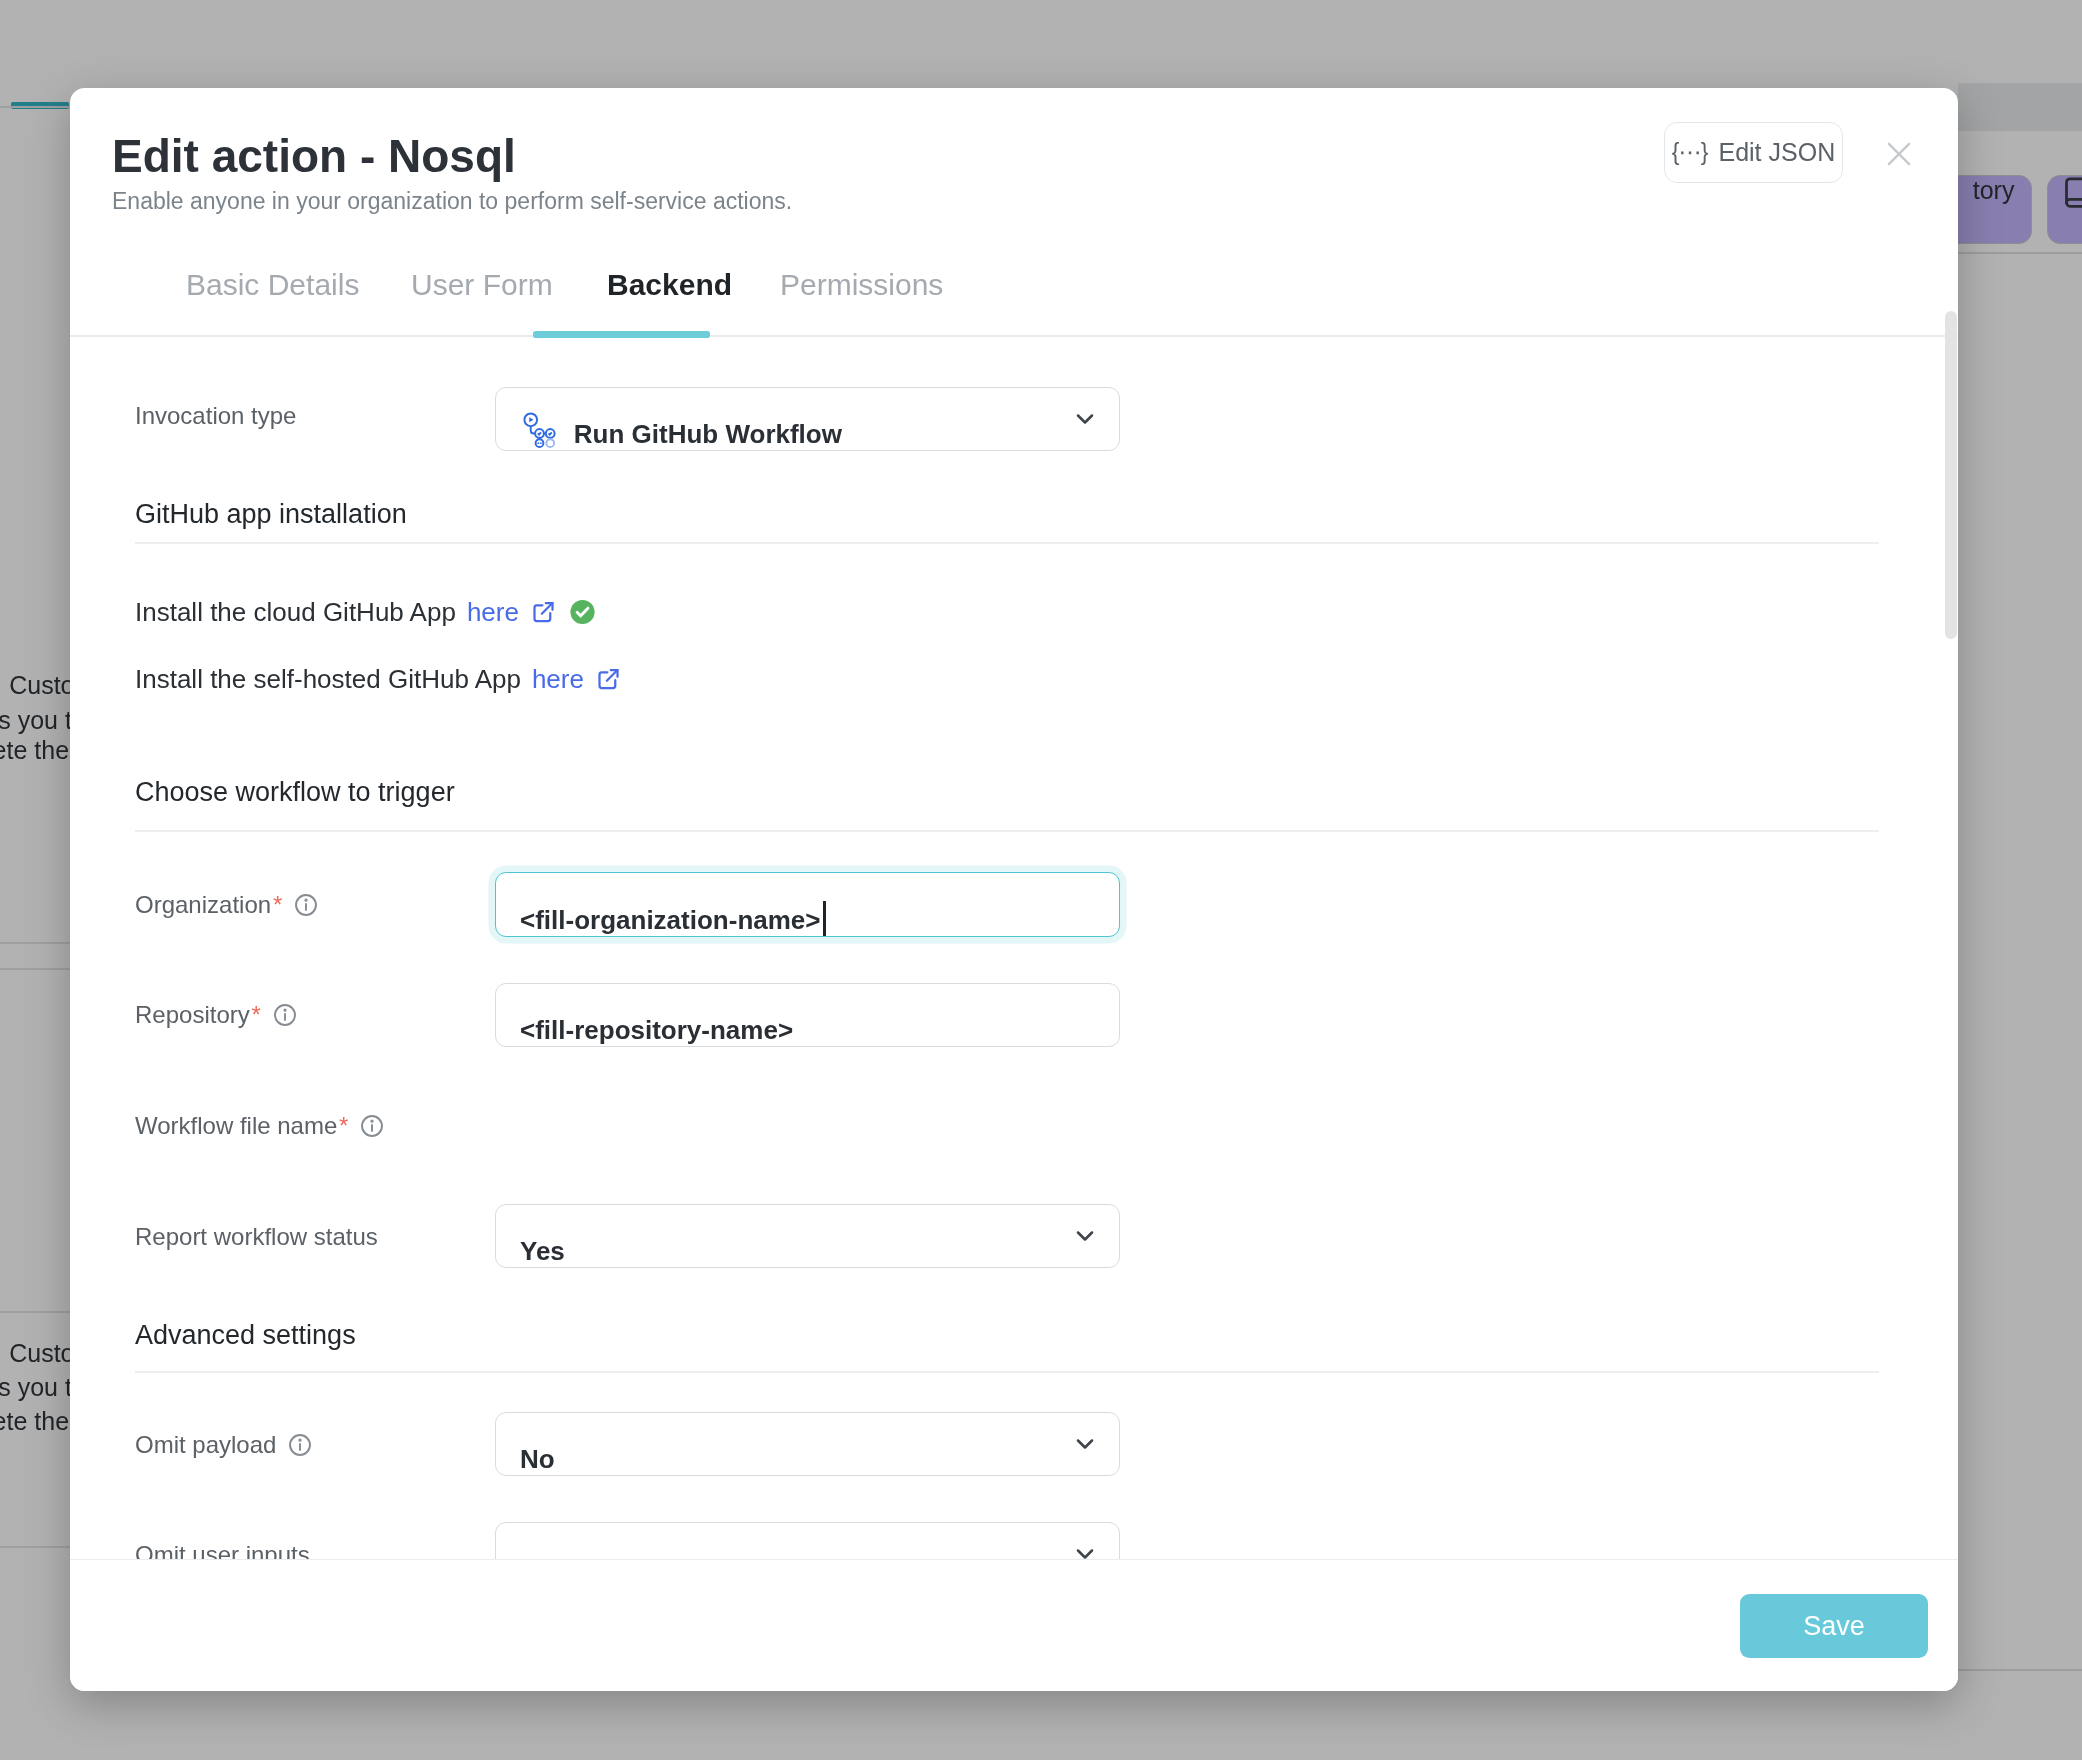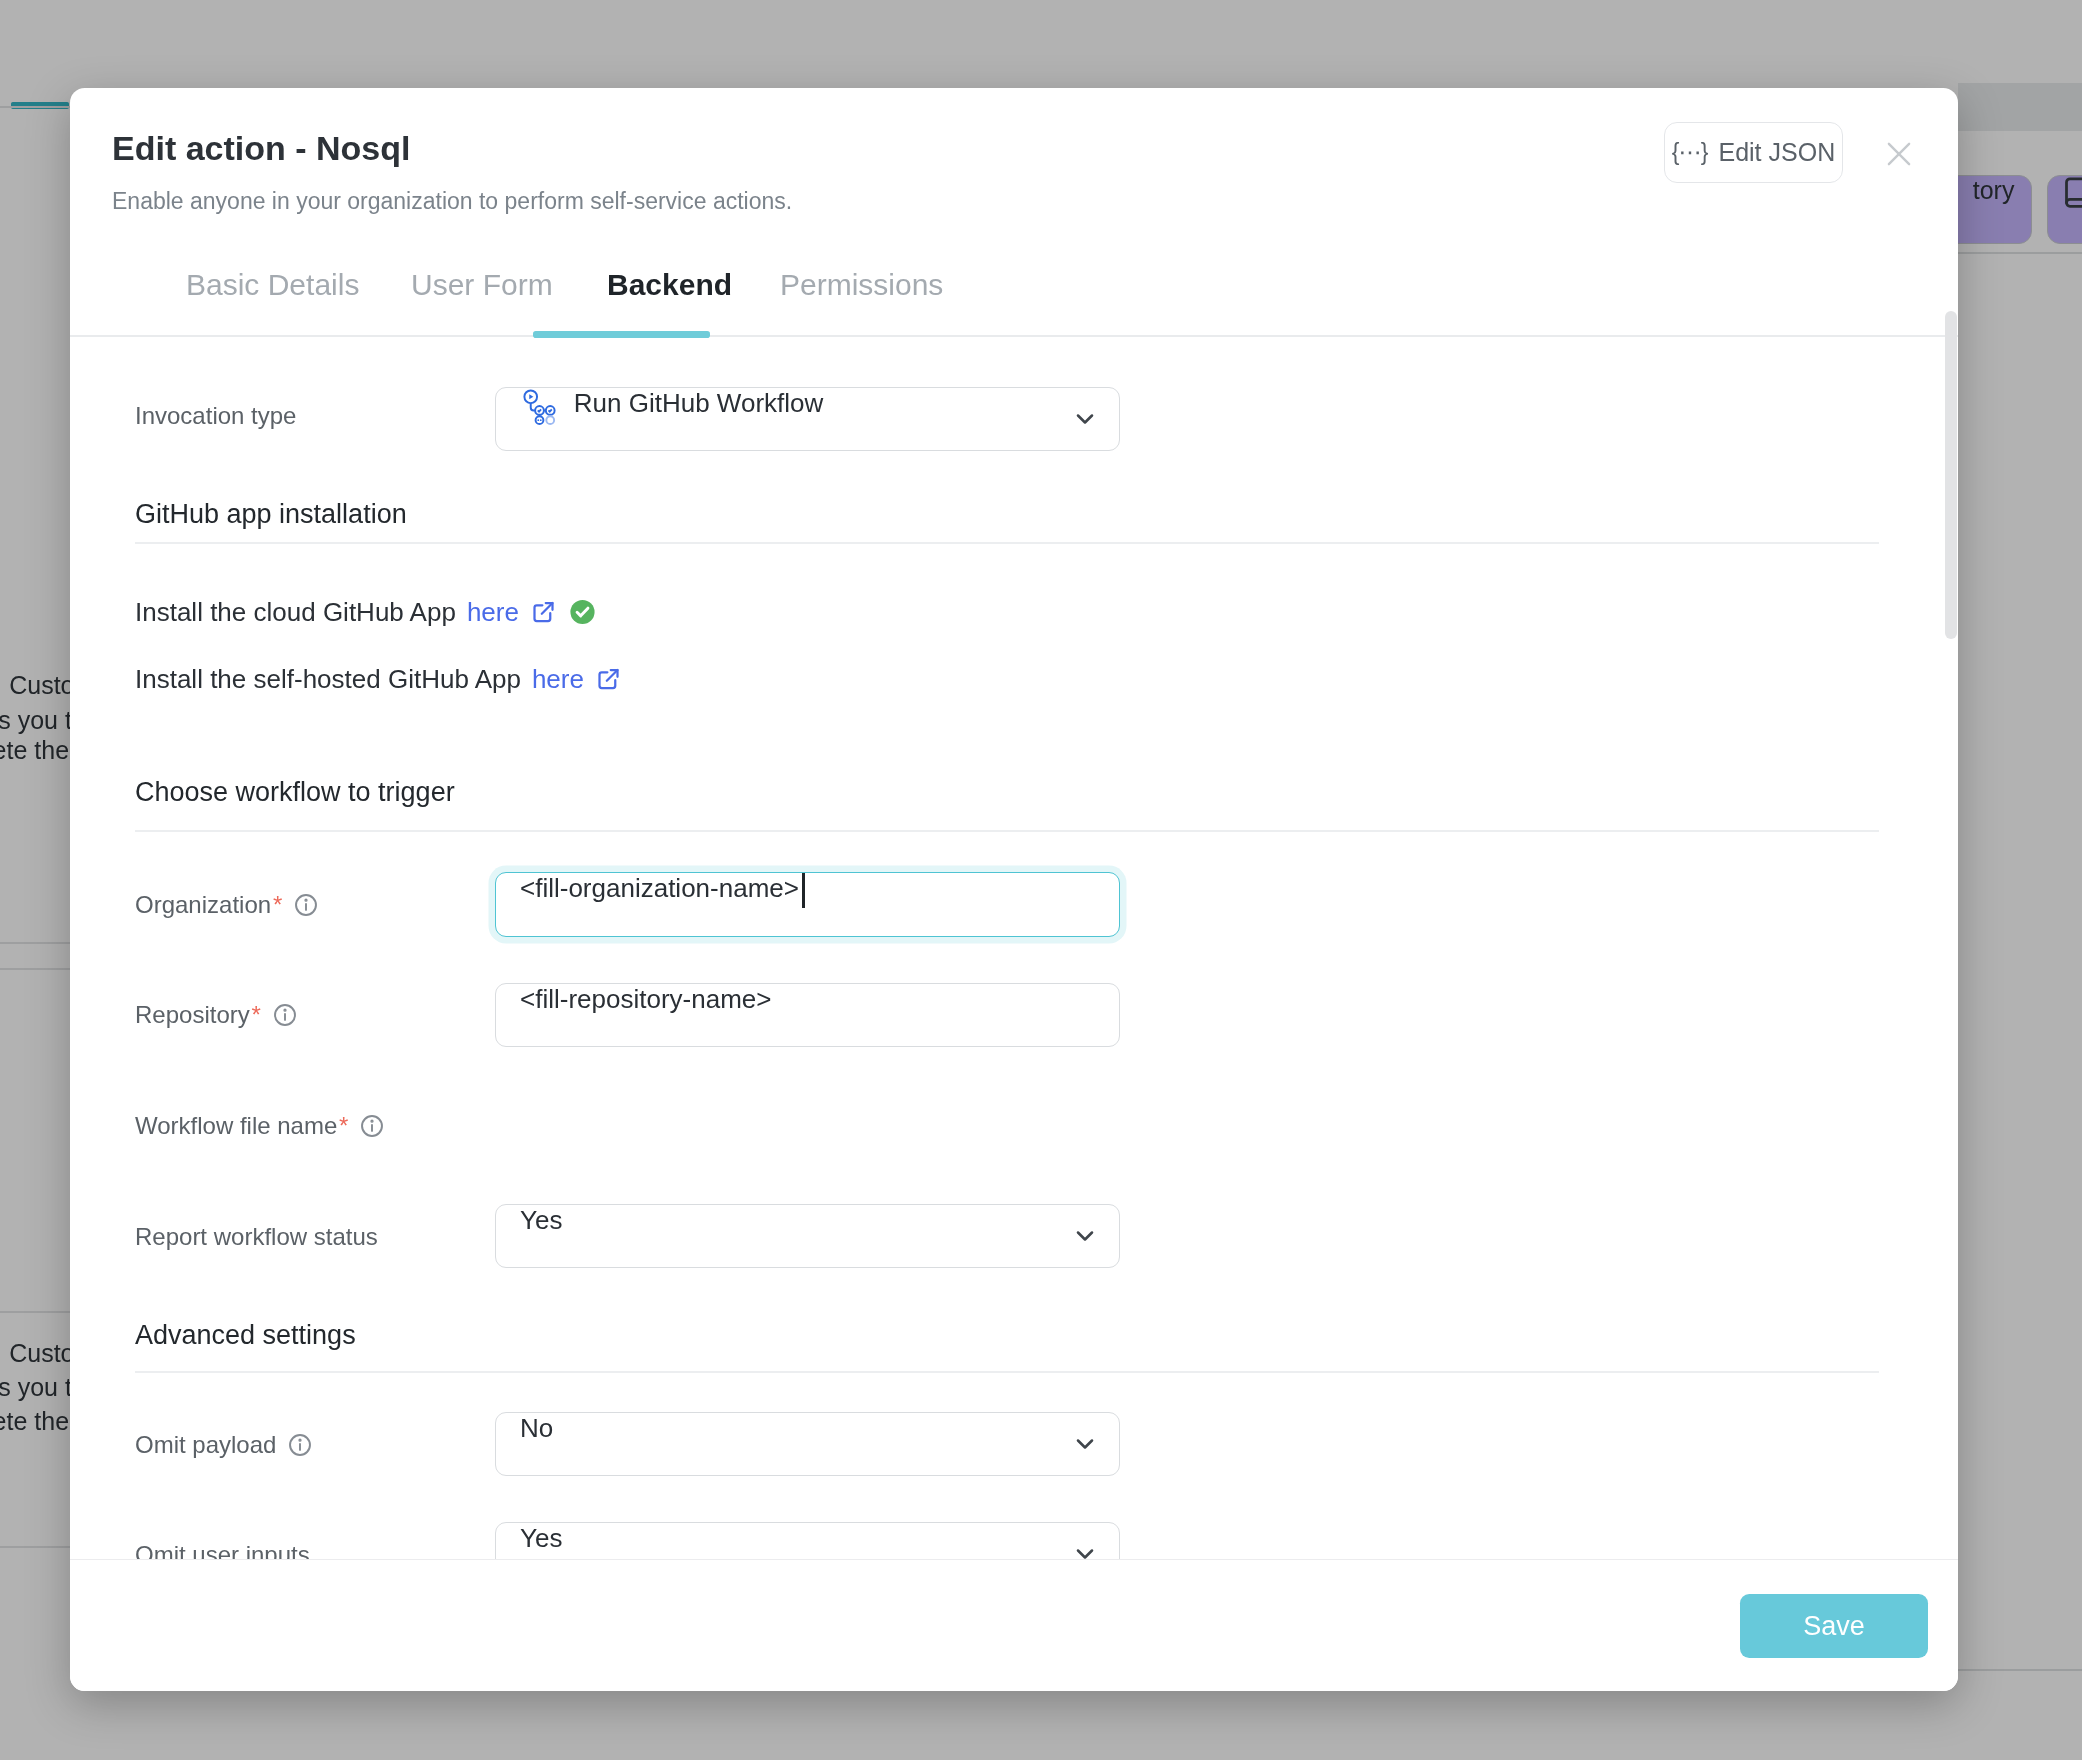--- a/index.html
+++ b/index.html
@@ -18,38 +18,38 @@
        border-radius:9.2px;display:flex;align-items:center;justify-content:center;font-size:24px;color:#454b51;box-sizing:border-box;}
   .bg-btn{position:absolute;top:175px;height:69px;background:#c4b5fd;border:1.8px solid #c9ccd0;border-radius:13px;
           box-sizing:border-box;display:flex;align-items:flex-start;}
   .bg-band{position:absolute;left:1958px;top:83px;width:124px;height:48px;background:#e9ebed;}
   .lefttext{position:absolute;white-space:nowrap;font-size:25px;color:#30363c;}
   
   .overlay{position:absolute;left:0;top:0;width:2082px;height:1761px;background:rgba(0,0,0,0.30);z-index:5;}
   
   .modal{position:absolute;left:70px;top:88px;width:1888px;height:1603px;background:#fff;border-radius:14.8px;
          box-shadow:0 13px 44px rgba(0,0,0,0.25);z-index:10;overflow:hidden;}
-  .m-title{position:absolute;left:42px;top:41px;font-size:34px;font-weight:600;color:#2d3238;}
+  .m-title{position:absolute;left:42px;top:41px;font-size:46px;font-weight:600;color:#2d3238;}
   .m-sub{position:absolute;left:42px;top:100px;font-size:23px;color:#7b838b;}
   .editjson{position:absolute;left:1594px;top:34px;width:179px;height:61px;border:1.8px solid #e4e6e9;border-radius:13px;
             background:#fff;display:flex;align-items:center;justify-content:center;gap:11px;box-sizing:border-box;cursor:pointer;}
   .editjson .glyph{font-size:23px;color:#5a6168;letter-spacing:-0.9px;}
   .editjson .lbl{font-size:25px;color:#5a6168;}
   .closex{position:absolute;left:1806px;top:43px;width:46px;height:46px;cursor:pointer;}
   .tab{position:absolute;top:180px;font-size:30px;color:#a4aab0;font-weight:500;cursor:pointer;margin-left:36px;}
   .tab.active{color:#1f2429;font-weight:600;}
   .tabs-divider{position:absolute;left:0;top:247px;width:1888px;height:1.8px;background:#e9ebed;}
   .tab-indicator{position:absolute;left:463px;top:243px;width:177px;height:6.5px;background:#6fccd9;border-radius:2.8px;}
   .sec-h{position:absolute;left:65px;font-size:27px;font-weight:500;color:#23282d;}
   .sec-div{position:absolute;left:65px;width:1744px;height:1.8px;background:#eceef0;}
   .flabel{position:absolute;left:65px;transform:translateY(-50%);font-size:24px;color:#5b6167;
           display:flex;align-items:center;gap:11px;white-space:nowrap;}
   .req{color:#ed6a5a;margin-left:1.8px;}
   .ctl{position:absolute;left:425px;width:625px;height:64px;border:1.8px solid #d9dcdf;border-radius:11px;background:#fff;
-       display:flex;align-items:flex-start;padding:0 24px;font-size:26px;color:#2a2f35;box-sizing:border-box;cursor:pointer;}
+       display:flex;align-items:flex-end;padding:0 24px;font-size:26px;color:#2a2f35;box-sizing:border-box;cursor:pointer;font-weight:bold;}
   .ctl .chev{position:absolute;right:20px;top:50%;transform:translateY(-50%);}
   .ctl.focused{border-color:#4fc4d3;box-shadow:0 0 0 6.5px #e3f6f8;}
   .caret{display:inline-block;width:2.8px;height:35px;background:#1f2428;margin-left:2.8px;vertical-align:middle;}
   .installrow{position:absolute;left:65px;transform:translateY(-50%);display:flex;align-items:center;gap:11px;
               font-size:26px;color:#2b3036;white-space:nowrap;}
   .linkblue{color:#4a6be8;cursor:pointer;}
   .footer{position:absolute;left:0;bottom:0;width:1888px;height:131px;background:#fff;border-top:1.8px solid #ececee;z-index:30;}
   .savebtn{position:absolute;left:1670px;bottom:33px;width:188px;height:64px;background:#67c9da;border:none;border-radius:9.2px;
            color:#fff;font-size:27px;font-weight:500;font-family:"Liberation Sans",sans-serif;cursor:pointer;z-index:31;}
   .scrollthumb{position:absolute;left:1875px;top:223px;width:12px;height:328px;background:#e2e3e5;border-radius:6.5px;z-index:25;cursor:grab;}

